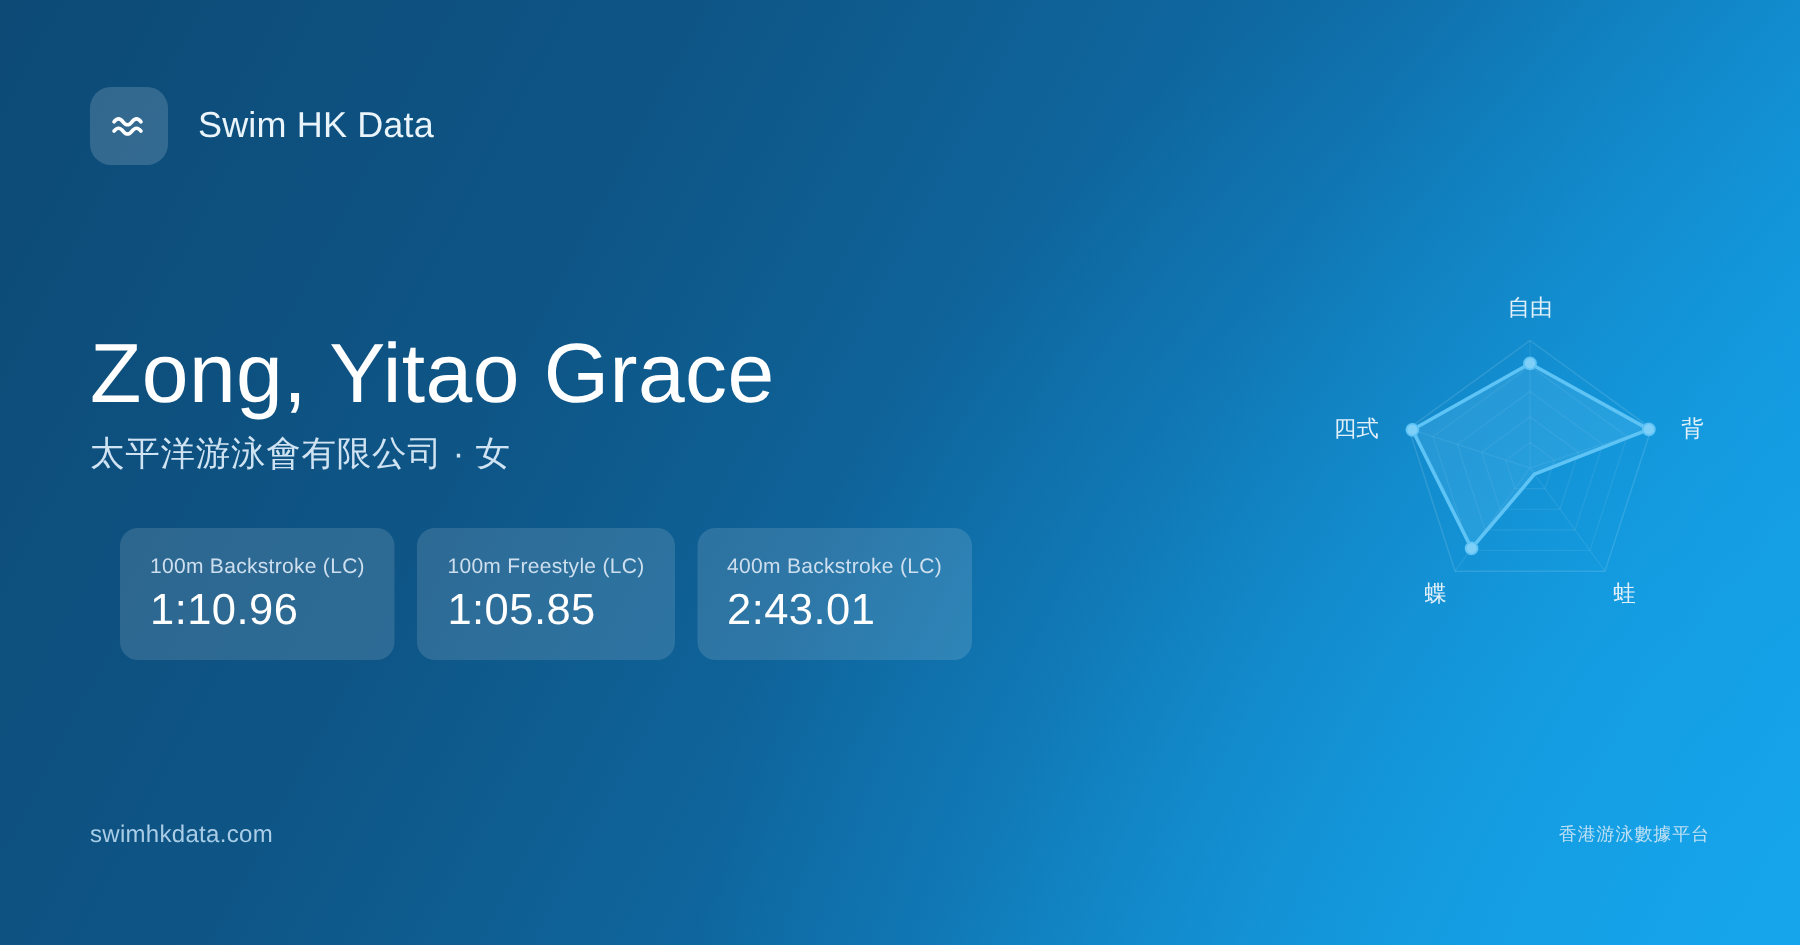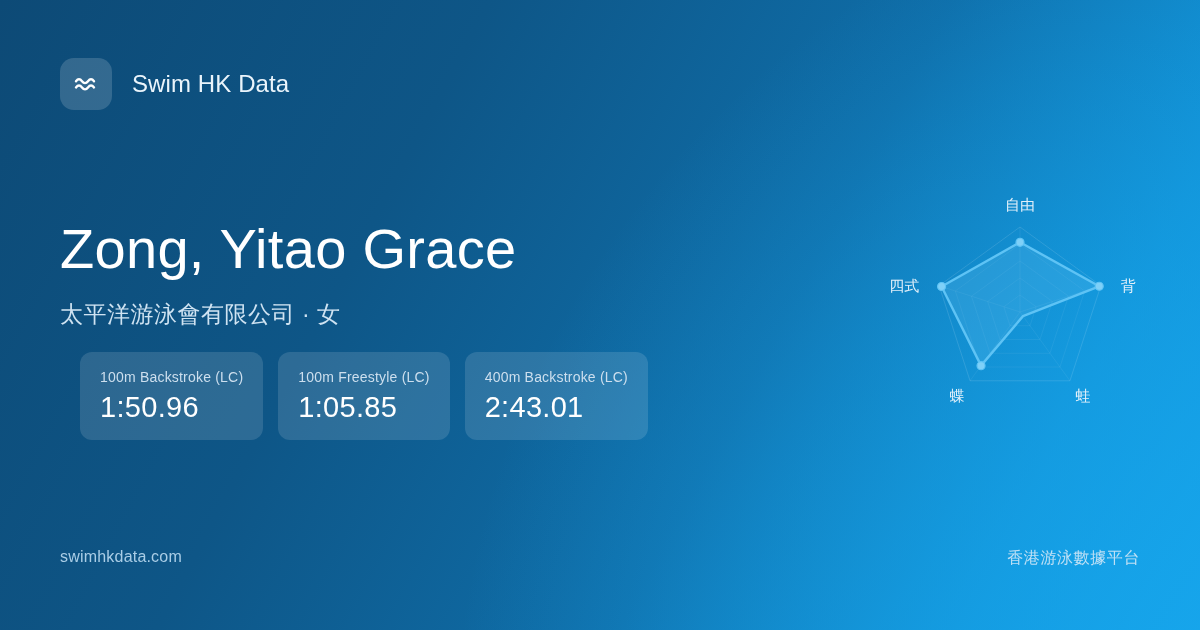--- a/index.html
+++ b/index.html
@@ -33,21 +33,21 @@
     font-size:24px; color:#eaf4fb; letter-spacing:0.1px;
   }
 
   
   .hero { position:absolute; left:60px; top:218px; }
   .athlete-name {
     font-size:56px; line-height:1.12; color:#ffffff;
     font-weight:400; letter-spacing:0.3px; white-space:nowrap;
   }
   .athlete-meta {
-    margin-top:18px;
+    margin-top:6px;
     font-size:23px; color:#cfe3f2; letter-spacing:0.5px;
   }
 
   
   .cards {
     position:absolute; left:60px; top:352px;
     display:flex; gap:15px;padding-left:20px;
   }
   .card {
     background: rgba(255,255,255,0.13);
@@ -78,21 +78,21 @@
     font-size:15px; fill:#e2f0fa;
   }
 
   
   .footer-left {
     position:absolute; left:60px; top:548px;
     font-size:16px; color:#a9cde6; letter-spacing:0.2px;
   }
   .footer-right {
     position:absolute; right:60px; top:548px;
-    font-size:16px; color:#bfe0f5; letter-spacing:0.6px;
+    font-size:12px; color:#bfe0f5; letter-spacing:0.6px;
   }
 </style>
 </head>
 <body>
 
 <div class="canvas">
 
   <div class="brand">
     <div class="logo-box">
       <span>
@@ -110,21 +110,21 @@
     <div class="athlete-meta">
       <span>太平洋游泳會有限公司</span>
       <span>·</span>
       <span>女</span>
     </div>
   </div>
 
   <div class="cards">
     <div class="card">
       <div class="card-label">100m Backstroke (LC)</div>
-      <div class="card-value">1:50.96</div>
+      <div class="card-value">1:10.96</div>
     </div>
     <div class="card">
       <div class="card-label">100m Freestyle (LC)</div>
       <div class="card-value">1:05.85</div>
     </div>
     <div class="card">
       <div class="card-label">400m Backstroke (LC)</div>
       <div class="card-value">2:43.01</div>
     </div>
   </div>

